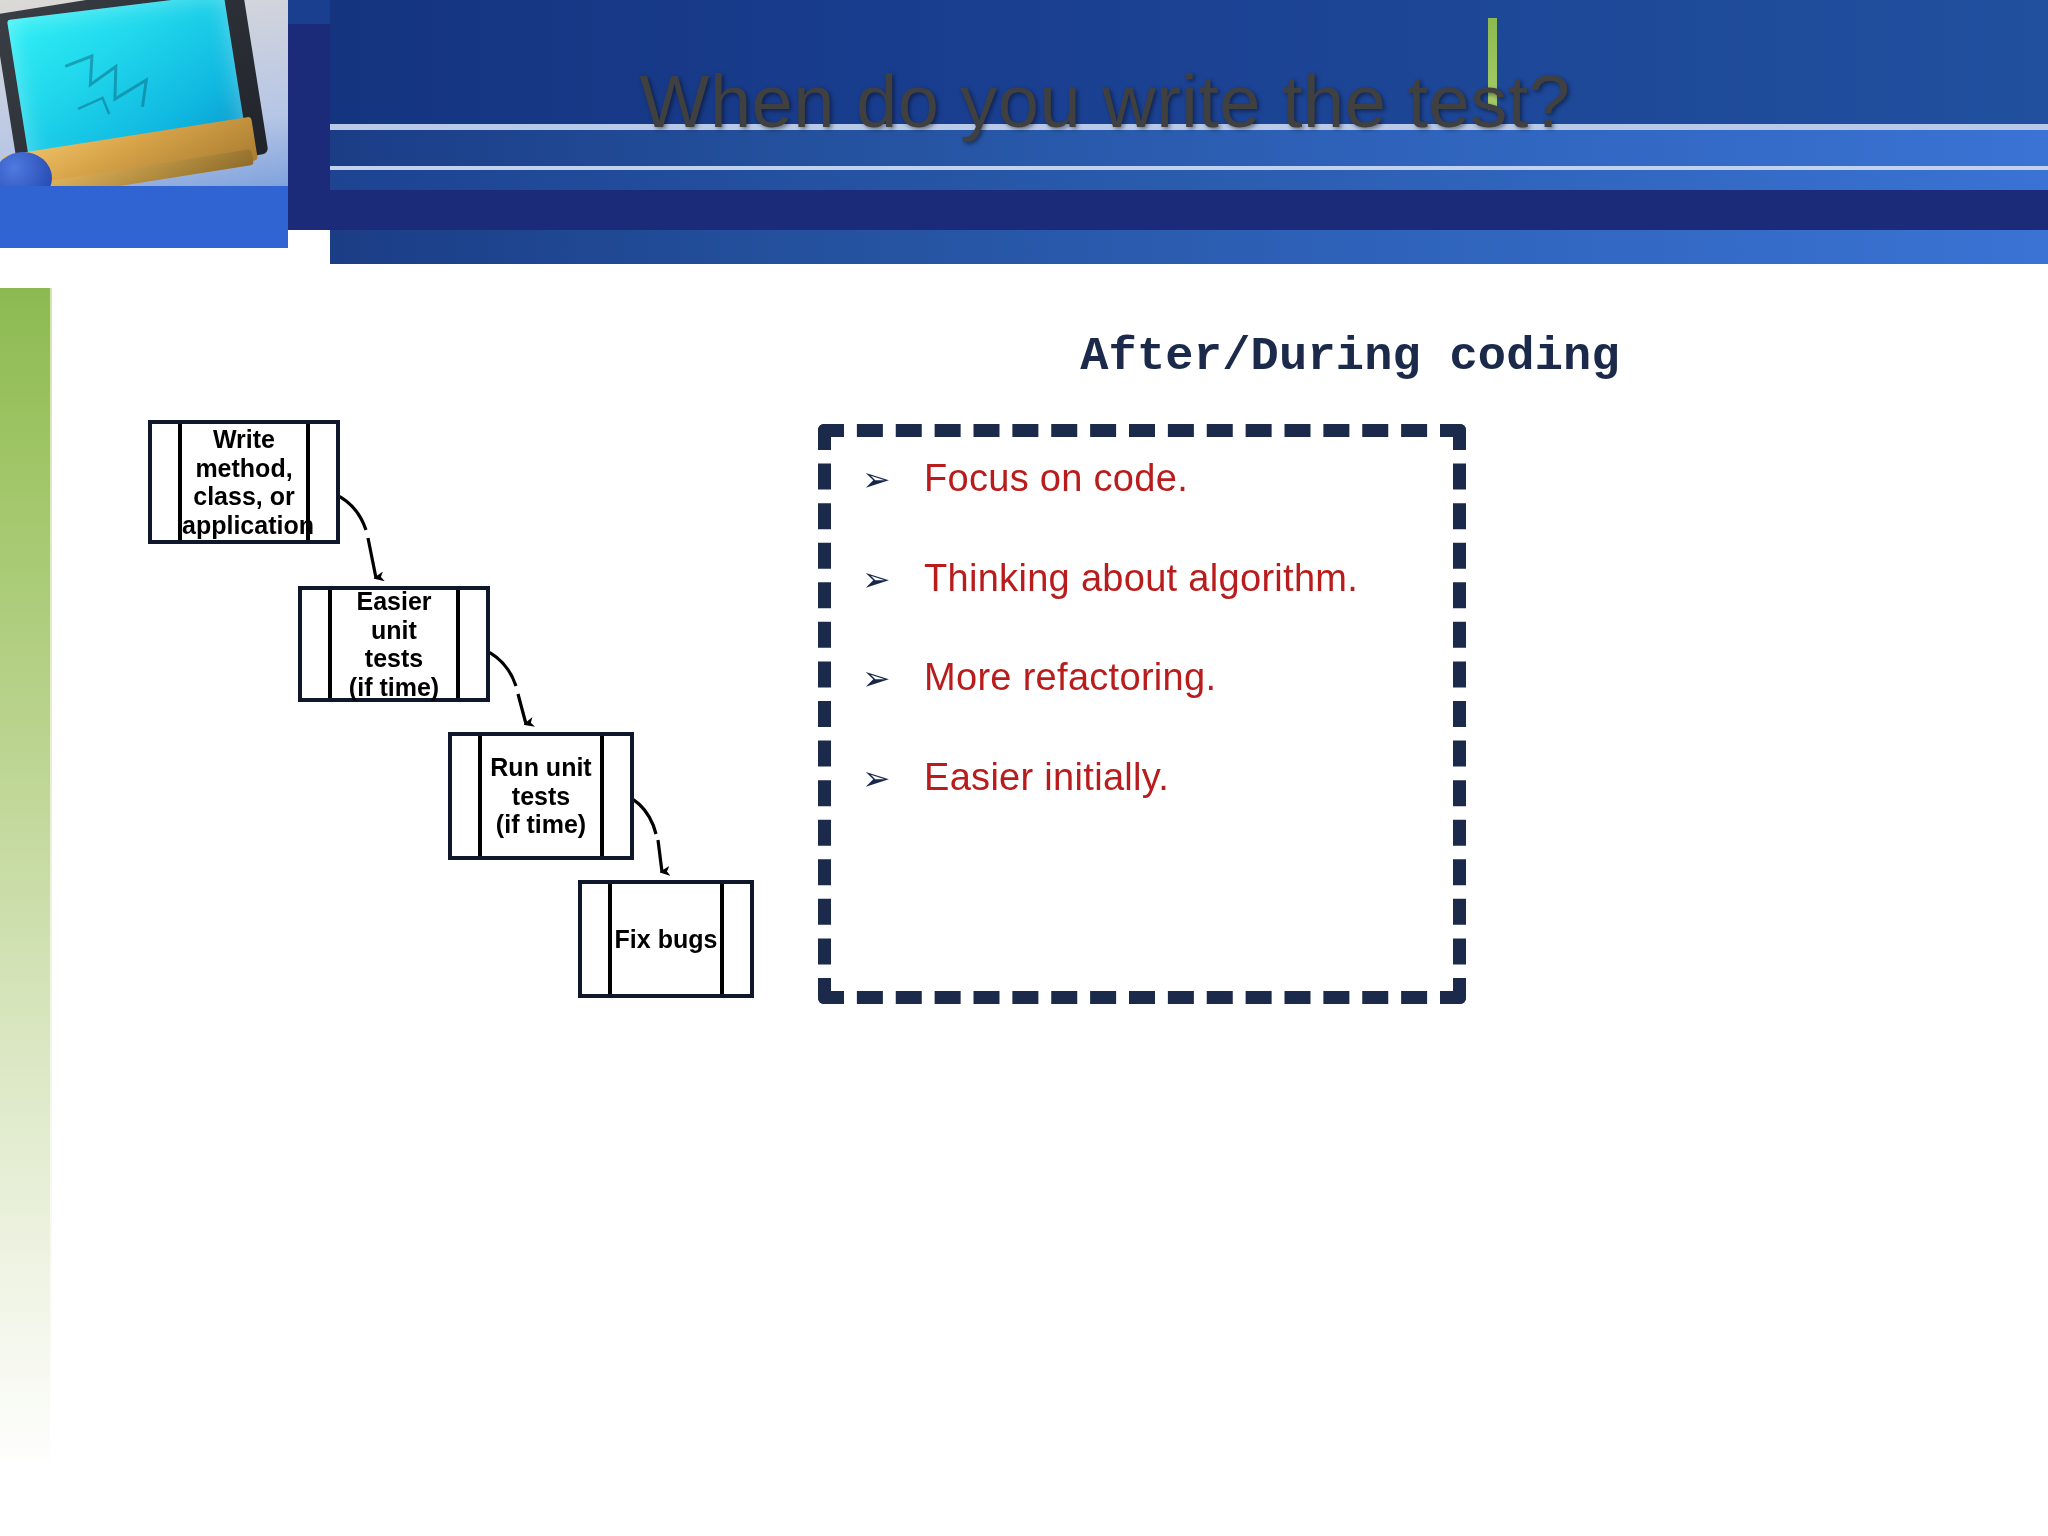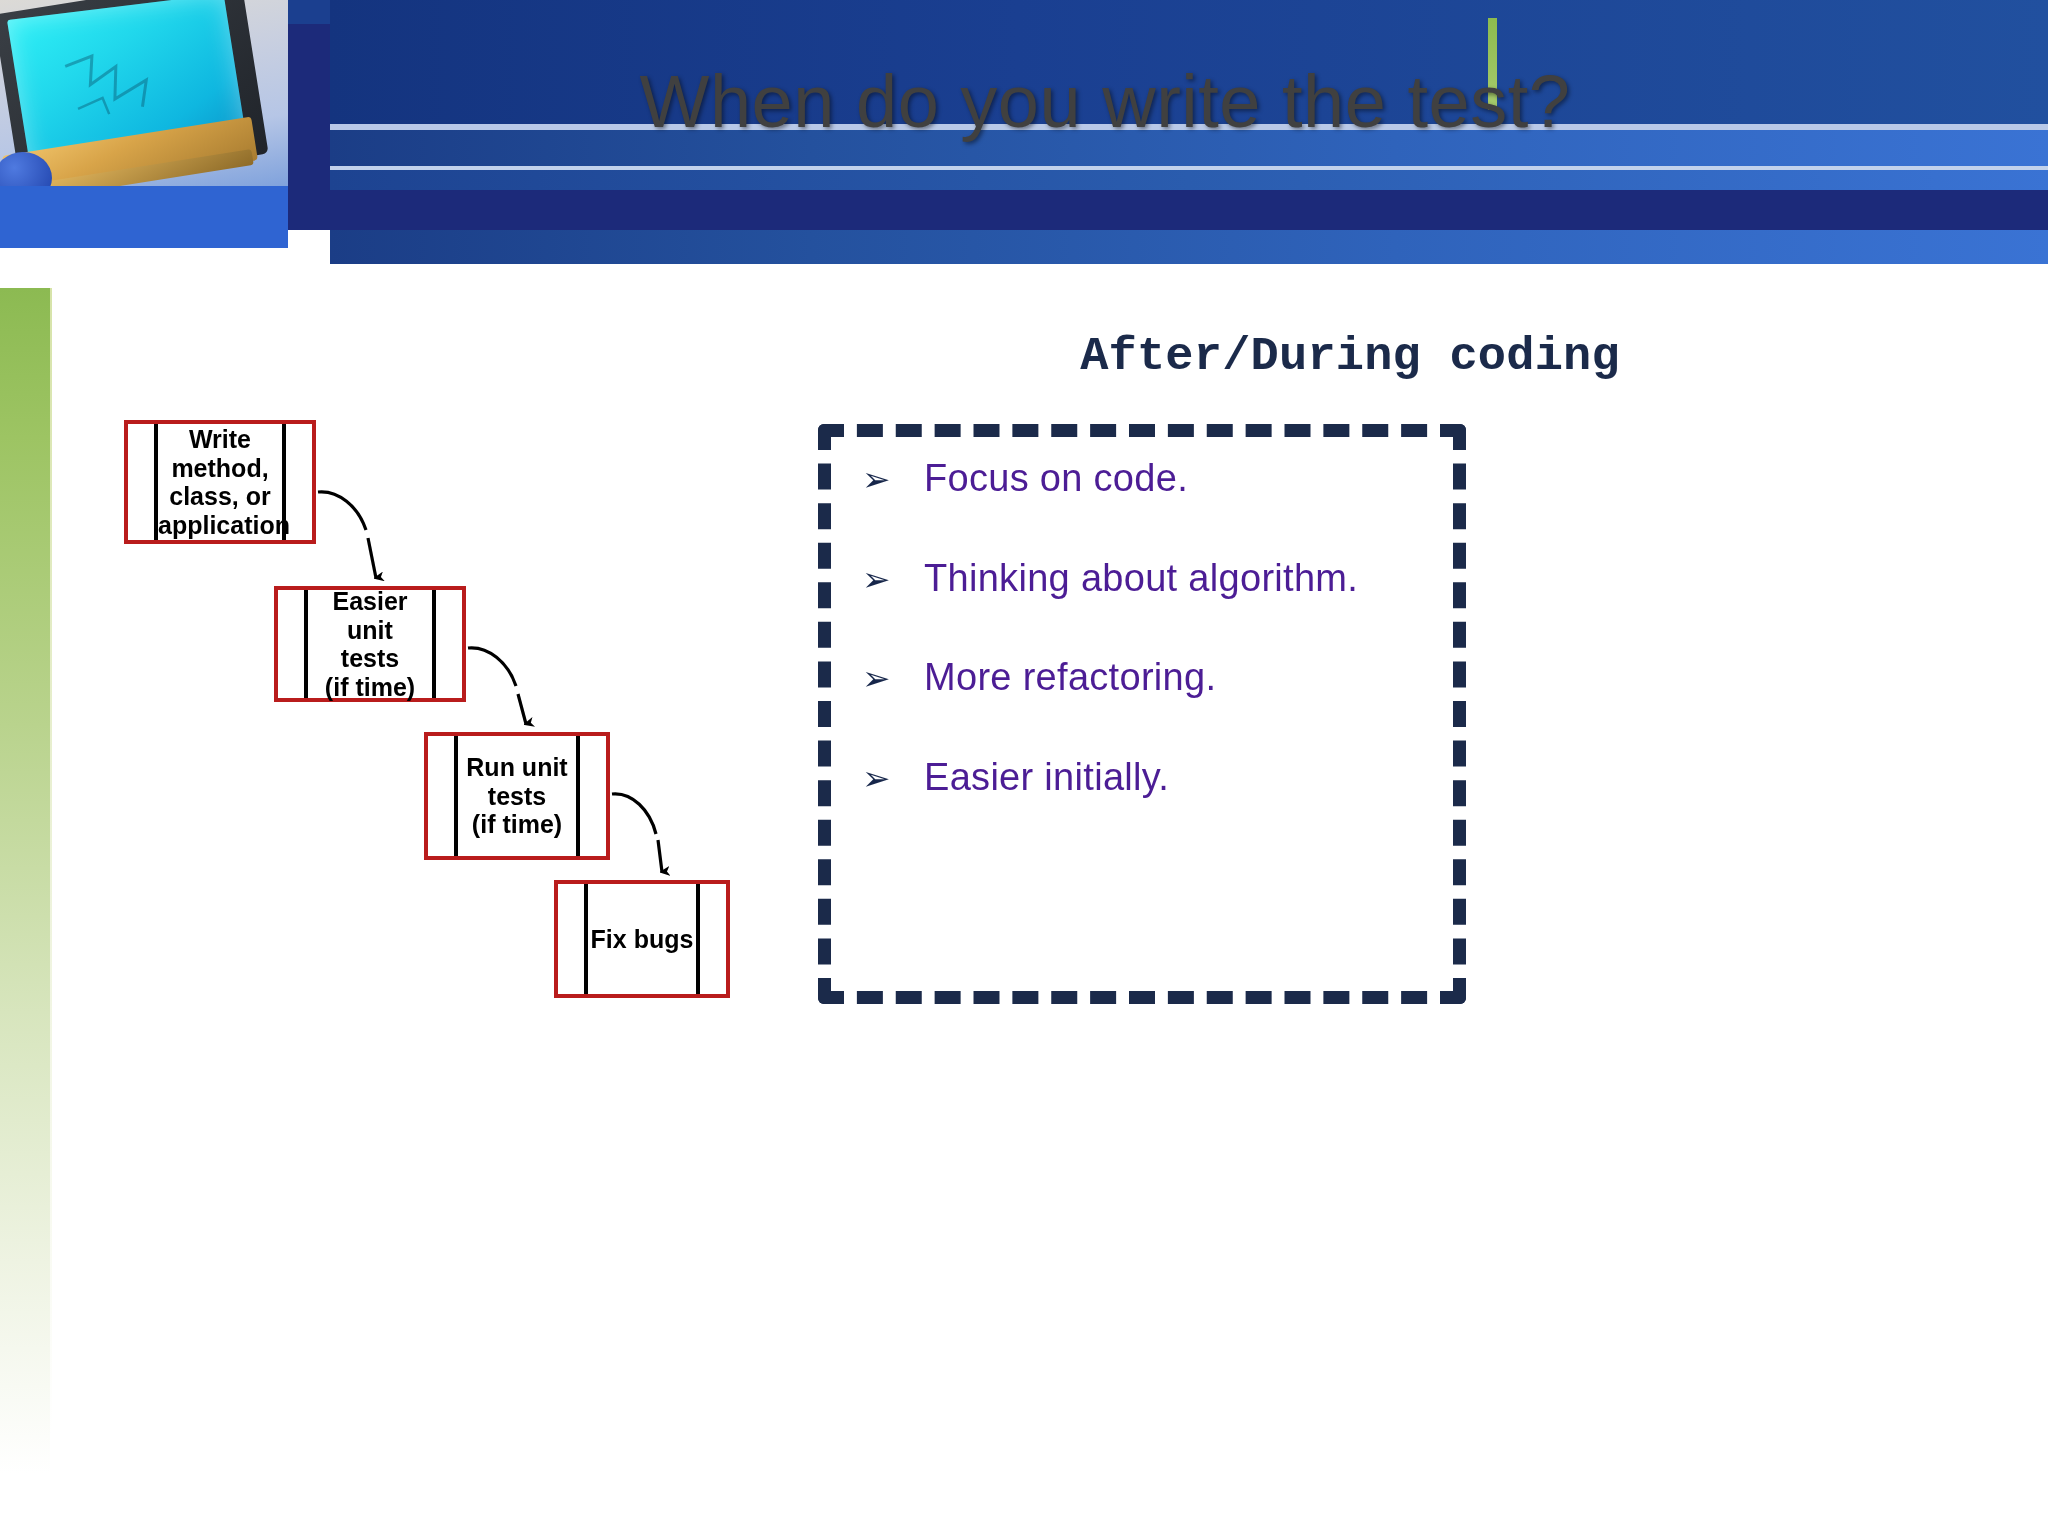--- a/index.html
+++ b/index.html
@@ -54,40 +54,40 @@
     background:linear-gradient(160deg,#f0c36a 0%,#d8a449 40%,#a87c30 100%);
     transform:rotate(-9deg);border-radius:4px;}
   .photo .baselip{position:absolute;left:10px;top:168px;width:244px;height:16px;
     background:linear-gradient(160deg,#e9bd63,#8e6b28);transform:rotate(-9deg);border-radius:3px;}
   .photo .knob{position:absolute;left:-6px;top:152px;width:58px;height:52px;border-radius:50%;
     background:radial-gradient(circle at 35% 30%,#4f7ae0,#1c3fa8);}
   .photo .blueblock{position:absolute;left:0;top:186px;width:288px;height:62px;background:#2f64d2;}
 
   
   #flow{position:absolute;left:110px;top:420px;width:700px;height:600px;}
-  .fbox{position:absolute;border:4px solid #b91c1c;background:#fff;box-sizing:border-box;}
+  .fbox{position:absolute;border:4px solid #0f172a;background:#fff;box-sizing:border-box;margin-left:24px;}
   .fbox .bar{position:absolute;top:0;bottom:0;width:4px;background:#000;}
   .fbox .bar.l{left:26px;}
   .fbox .bar.r{right:26px;}
   .fbox .ftext{position:absolute;left:30px;right:30px;top:50%;transform:translateY(-50%);
     text-align:center;font-size:25px;font-weight:bold;color:#000;line-height:1.14;
     font-family:"Liberation Sans",sans-serif;}
   #flow svg.conn{position:absolute;left:0;top:0;width:700px;height:600px;overflow:visible;}
 
   
   .rc-title{position:absolute;left:820px;top:330px;width:1060px;text-align:center;
     font-size:47px;font-weight:bold;color:#1b2a4a;
     font-family:Liberation Mono, monospace;letter-spacing:0.2px;}
   .dashbox{position:absolute;left:818px;top:424px;width:648px;height:580px;
     border:13px dashed #1b2a4a;border-radius:6px;box-sizing:border-box;}
   .bullets{position:absolute;left:862px;top:456px;width:620px;}
   .blt{display:flex;align-items:baseline;margin-bottom:54px;}
   .blt .mark{width:62px;flex:0 0 62px;color:#16264a;font-size:34px;line-height:1;
     font-family:"DejaVu Sans",sans-serif;}
-  .blt .txt{font-size:38px;color:#4c1d95;line-height:1.2;letter-spacing:.3px;}
+  .blt .txt{font-size:38px;color:#b91c1c;line-height:1.2;letter-spacing:.3px;}
 </style>
 </head>
 <body>
 
 <div id="slide">
 
   <div class="hdr-bluecap"></div>
   <div class="hdr-navytop"></div>
   <div class="hdr-darkband"></div>
   <div class="hdr-thinline"></div>

